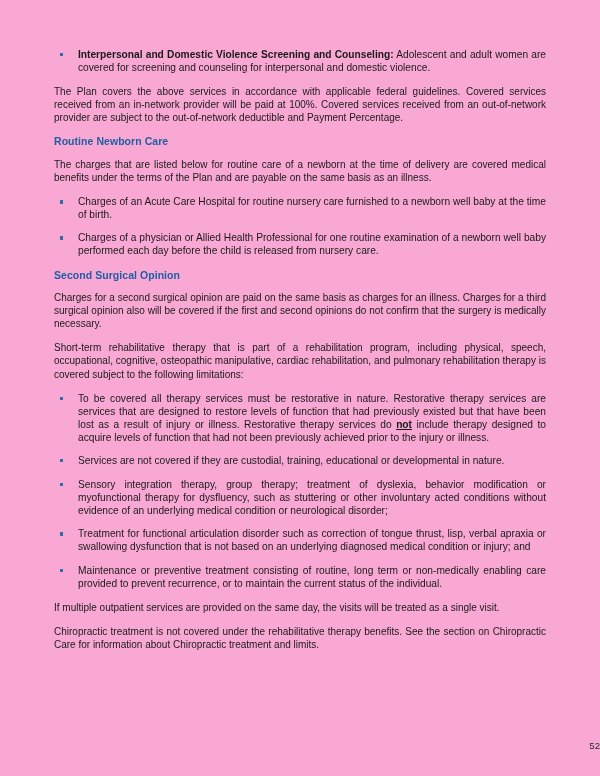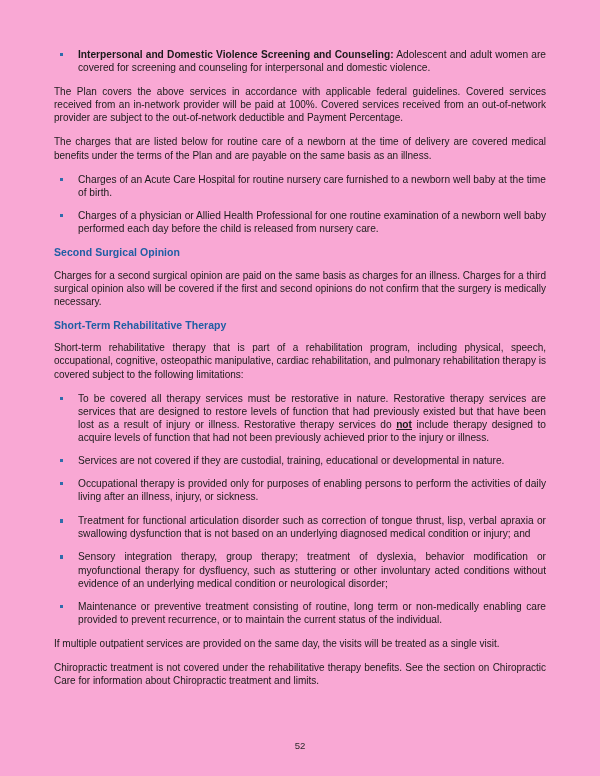--- a/index.html
+++ b/index.html
@@ -78,86 +78,82 @@
   b.strong { font-weight: bold; }
   .emph-not {
     font-weight: bold;
     text-decoration: underline;
   }
   .page-number {
     position: absolute;
     left: 0;
     top: 740px;
     width: 600px;
-    text-align: center;
+    text-align: right;
     font-size: 9.6px;
     color: #2a2a2a;
   }
 </style>
 </head>
 <body>
 
 <div class="page">
   <div class="content">
 
     <ul class="bullets">
       <li>
         <span class="bullet-marker"></span>
         <span class="li-text"><b class="strong">Interpersonal and Domestic Violence Screening and Counseling:</b><span> Adolescent and adult women are covered for screening and counseling for interpersonal and domestic violence.</span></span>
       </li>
     </ul>
 
     <p class="para">The Plan covers the above services in accordance with applicable federal guidelines. Covered services received from an in-network provider will be paid at 100%. Covered services received from an out-of-network provider are subject to the out-of-network deductible and Payment Percentage.</p>
 
+    <h2 class="section-heading">Routine Newborn Care</h2>
 
     <p class="para">The charges that are listed below for routine care of a newborn at the time of delivery are covered medical benefits under the terms of the Plan and are payable on the same basis as an illness.</p>
 
     <ul class="bullets">
       <li>
         <span class="bullet-marker"></span>
         <span class="li-text">Charges of an Acute Care Hospital for routine nursery care furnished to a newborn well baby at the time of birth.</span>
       </li>
       <li>
         <span class="bullet-marker"></span>
         <span class="li-text">Charges of a physician or Allied Health Professional for one routine examination of a newborn well baby performed each day before the child is released from nursery care.</span>
       </li>
     </ul>
 
     <h2 class="section-heading">Second Surgical Opinion</h2>
 
     <p class="para">Charges for a second surgical opinion are paid on the same basis as charges for an illness. Charges for a third surgical opinion also will be covered if the first and second opinions do not confirm that the surgery is medically necessary.</p>
 
-    <h2 class="section-heading">Short-Term Rehabilitative Therapy</h2>
 
     <p class="para">Short-term rehabilitative therapy that is part of a rehabilitation program, including physical, speech, occupational, cognitive, osteopathic manipulative, cardiac rehabilitation, and pulmonary rehabilitation therapy is covered subject to the following limitations:</p>
 
     <ul class="bullets">
       <li>
         <span class="bullet-marker"></span>
         <span class="li-text"><span>To be covered all therapy services must be restorative in nature. Restorative therapy services are services that are designed to restore levels of function that had previously existed but that have been lost as a result of injury or illness. Restorative therapy services do </span><span class="emph-not">not</span><span> include therapy designed to acquire levels of function that had not been previously achieved prior to the injury or illness.</span></span>
       </li>
       <li>
         <span class="bullet-marker"></span>
         <span class="li-text">Services are not covered if they are custodial, training, educational or developmental in nature.</span>
       </li>
-      <li>
-        <span class="bullet-marker"></span>
-        <span class="li-text">Occupational therapy is provided only for purposes of enabling persons to perform the activities of daily living after an illness, injury, or sickness.</span>
-      </li>
     </ul>
 
 
     <ul class="bullets">
       <li>
         <span class="bullet-marker"></span>
-        <span class="li-text">Treatment for functional articulation disorder such as correction of tongue thrust, lisp, verbal apraxia or swallowing dysfunction that is not based on an underlying diagnosed medical condition or injury; and</span>
+        <span class="li-text">Sensory integration therapy, group therapy; treatment of dyslexia, behavior modification or myofunctional therapy for dysfluency, such as stuttering or other involuntary acted conditions without evidence of an underlying medical condition or neurological disorder;</span>
       </li>
       <li>
         <span class="bullet-marker"></span>
-        <span class="li-text">Sensory integration therapy, group therapy; treatment of dyslexia, behavior modification or myofunctional therapy for dysfluency, such as stuttering or other involuntary acted conditions without evidence of an underlying medical condition or neurological disorder;</span>
+        <span class="li-text">Treatment for functional articulation disorder such as correction of tongue thrust, lisp, verbal apraxia or swallowing dysfunction that is not based on an underlying diagnosed medical condition or injury; and</span>
       </li>
       <li>
         <span class="bullet-marker"></span>
         <span class="li-text">Maintenance or preventive treatment consisting of routine, long term or non-medically enabling care provided to prevent recurrence, or to maintain the current status of the individual.</span>
       </li>
     </ul>
 
     <p class="para">If multiple outpatient services are provided on the same day, the visits will be treated as a single visit.</p>
 
     <p class="para">Chiropractic treatment is not covered under the rehabilitative therapy benefits. See the section on Chiropractic Care for information about Chiropractic treatment and limits.</p>

